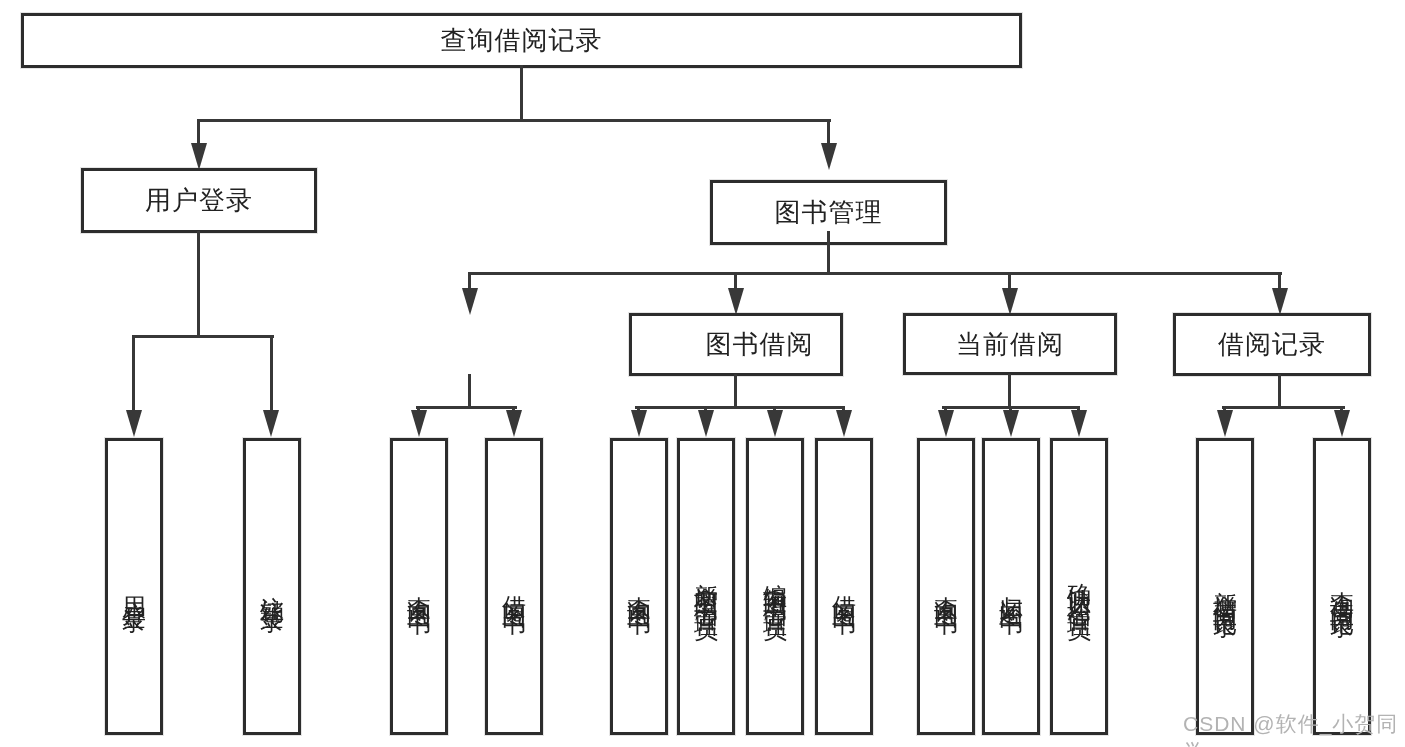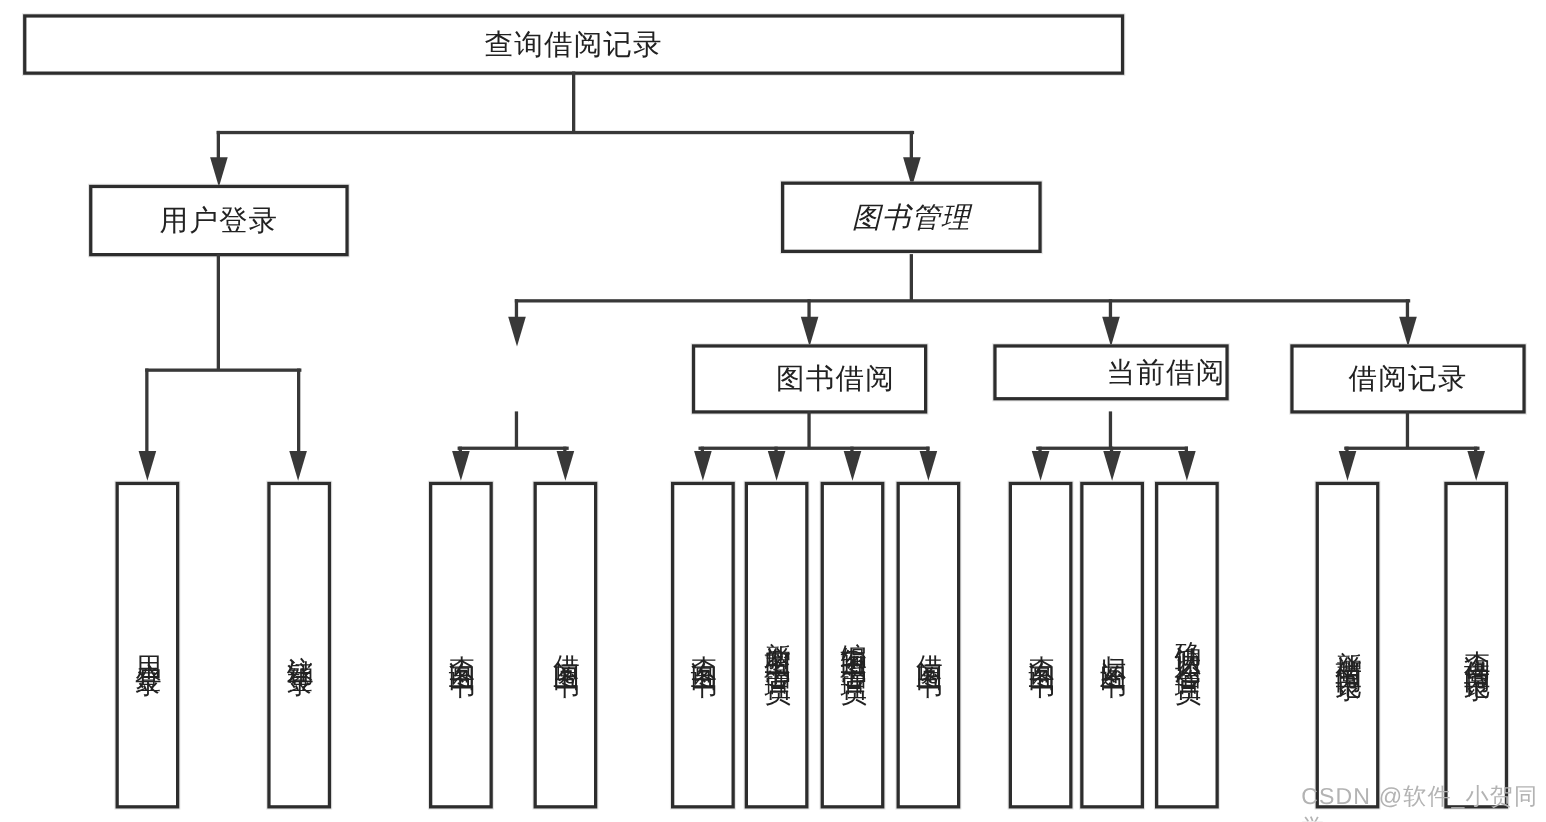--- a/index.html
+++ b/index.html
@@ -41,21 +41,21 @@
   <i class="ln" style="left:520px;top:65px;width:3px;height:56px;"></i>
   <i class="ln" style="left:197px;top:119px;width:634px;height:3px;"></i>
   <i class="ln" style="left:197px;top:119px;width:3px;height:28px;"></i>
   <i class="ar" style="left:191px;top:143px;"></i>
   <i class="ln" style="left:827px;top:119px;width:3px;height:28px;"></i>
   <i class="ar" style="left:821px;top:143px;"></i>
 
   <div class="box" style="left:81px;top:168px;width:236px;height:65px;">
     <span class="hlabel">用户登录</span>
   </div>
-  <div class="box" style="left:710px;top:165px;width:237px;height:65px;font-style:italic;">
+  <div class="box" style="left:710px;top:180px;width:237px;height:65px;">
     <span class="hlabel">图书管理</span>
   </div>
 
   <i class="ln" style="left:197px;top:231px;width:3px;height:106px;"></i>
   <i class="ln" style="left:132px;top:335px;width:142px;height:3px;"></i>
   <i class="ln" style="left:132px;top:335px;width:3px;height:80px;"></i>
   <i class="ar" style="left:126px;top:410px;"></i>
   <i class="ln" style="left:270px;top:335px;width:3px;height:80px;"></i>
   <i class="ar" style="left:263px;top:410px;"></i>
 
@@ -66,24 +66,24 @@
   <i class="ln" style="left:734px;top:272px;width:3px;height:19px;"></i>
   <i class="ar" style="left:728px;top:288px;"></i>
   <i class="ln" style="left:1008px;top:272px;width:3px;height:19px;"></i>
   <i class="ar" style="left:1002px;top:288px;"></i>
   <i class="ln" style="left:1278px;top:272px;width:3px;height:19px;"></i>
   <i class="ar" style="left:1272px;top:288px;"></i>
 
   <div class="box" style="left:629px;top:313px;width:214px;height:63px;padding-left:47px;">
     <span class="hlabel">图书借阅</span>
   </div>
-  <div class="box" style="left:903px;top:313px;width:214px;height:51px;justify-content:flex-end;">
+  <div class="box" style="left:903px;top:313px;width:214px;height:62px;">
     <span class="hlabel">当前借阅</span>
   </div>
-  <div class="box" style="left:1173px;top:313px;width:214px;height:63px;">
+  <div class="box" style="left:1173px;top:313px;width:198px;height:63px;">
     <span class="hlabel">借阅记录</span>
   </div>
 
   <i class="ln" style="left:468px;top:374px;width:3px;height:34px;"></i>
   <i class="ln" style="left:734px;top:374px;width:3px;height:34px;"></i>
   <i class="ln" style="left:1008px;top:374px;width:3px;height:34px;"></i>
   <i class="ln" style="left:1278px;top:374px;width:3px;height:34px;"></i>
 
   <i class="ln" style="left:416px;top:406px;width:101px;height:3px;"></i>
   <i class="ln" style="left:635px;top:406px;width:210px;height:3px;"></i>

